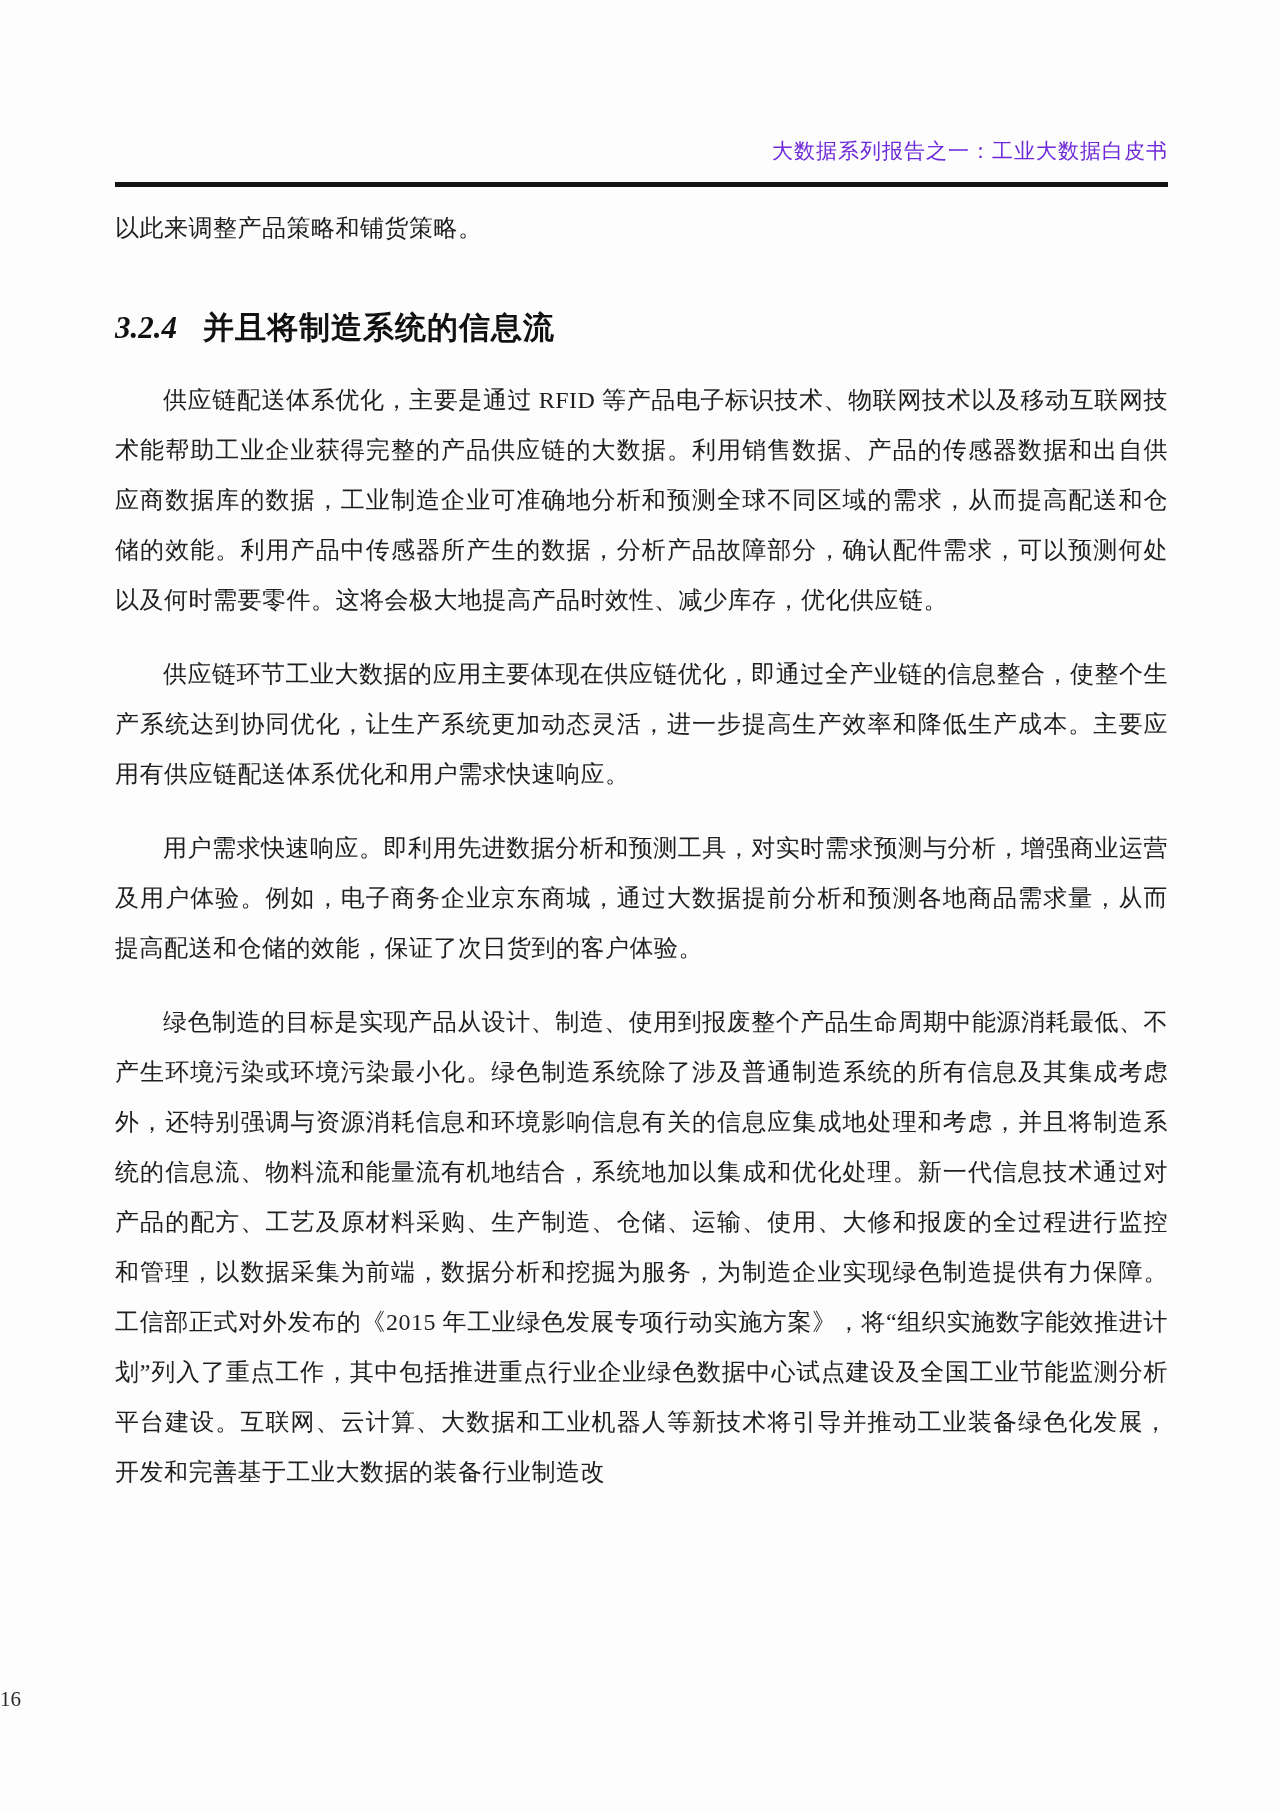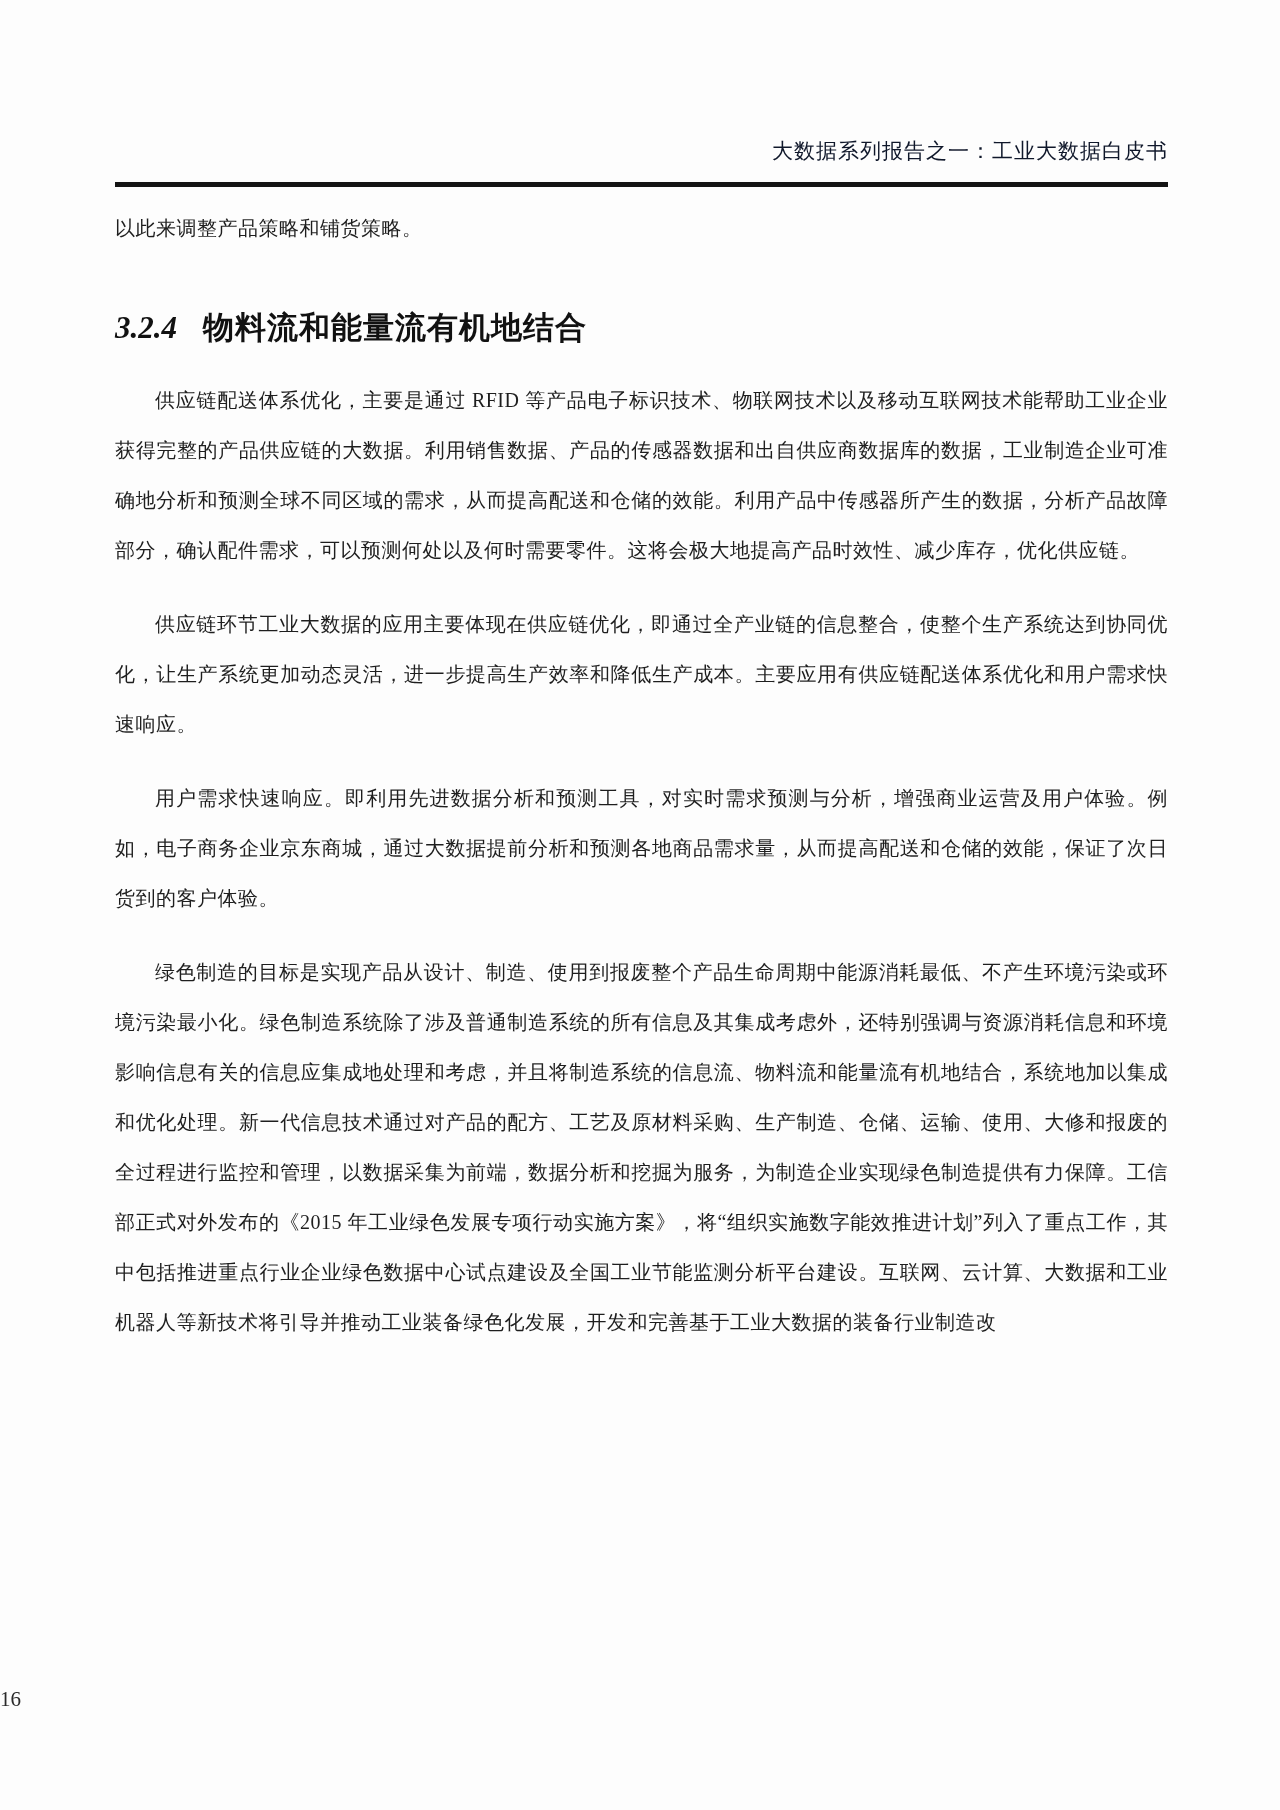--- a/index.html
+++ b/index.html
@@ -22,30 +22,30 @@
     position: absolute;
     left: 115px;
     right: 112px;
     top: 0;
   }
   .running-head {
     padding-top: 136px;
     text-align: right;
     font-size: 21px;
     letter-spacing: 1px;
-    color: #0f172a;
+    color: #6d28d9;
     line-height: 30px;
   }
   .header-rule {
     margin-top: 16px;
     height: 0;
     border-bottom: 5px solid #141414;
   }
   .para {
-    font-size: 20px;
+    font-size: 24px;
     line-height: 50px;
     text-align: justify;
     text-indent: 2em;
     margin: 24px 0;
     letter-spacing: 0.5px;
     word-break: break-all;
   }
   .para.no-indent {
     text-indent: 0;
     margin-top: 16px;
@@ -82,21 +82,21 @@
 
 <div class="page">
   <div class="content">
 
     <div class="running-head">大数据系列报告之一：工业大数据白皮书</div>
     <div class="header-rule"></div>
 
     <p class="para no-indent">以此来调整产品策略和铺货策略。</p>
 
     <h2 class="section-heading">
-      <span class="heading-number">3.2.4</span><span class="heading-title">物料流和能量流有机地结合</span>
+      <span class="heading-number">3.2.4</span><span class="heading-title">并且将制造系统的信息流</span>
     </h2>
 
     <p class="para">供应链配送体系优化，主要是通过 RFID 等产品电子标识技术、物联网技术以及移动互联网技术能帮助工业企业获得完整的产品供应链的大数据。利用销售数据、产品的传感器数据和出自供应商数据库的数据，工业制造企业可准确地分析和预测全球不同区域的需求，从而提高配送和仓储的效能。利用产品中传感器所产生的数据，分析产品故障部分，确认配件需求，可以预测何处以及何时需要零件。这将会极大地提高产品时效性、减少库存，优化供应链。</p>
     <p class="para">供应链环节工业大数据的应用主要体现在供应链优化，即通过全产业链的信息整合，使整个生产系统达到协同优化，让生产系统更加动态灵活，进一步提高生产效率和降低生产成本。主要应用有供应链配送体系优化和用户需求快速响应。</p>
     <p class="para">用户需求快速响应。即利用先进数据分析和预测工具，对实时需求预测与分析，增强商业运营及用户体验。例如，电子商务企业京东商城，通过大数据提前分析和预测各地商品需求量，从而提高配送和仓储的效能，保证了次日货到的客户体验。</p>
 
 
     <p class="para">绿色制造的目标是实现产品从设计、制造、使用到报废整个产品生命周期中能源消耗最低、不产生环境污染或环境污染最小化。绿色制造系统除了涉及普通制造系统的所有信息及其集成考虑外，还特别强调与资源消耗信息和环境影响信息有关的信息应集成地处理和考虑，并且将制造系统的信息流、物料流和能量流有机地结合，系统地加以集成和优化处理。新一代信息技术通过对产品的配方、工艺及原材料采购、生产制造、仓储、运输、使用、大修和报废的全过程进行监控和管理，以数据采集为前端，数据分析和挖掘为服务，为制造企业实现绿色制造提供有力保障。工信部正式对外发布的《2015 年工业绿色发展专项行动实施方案》，将“组织实施数字能效推进计划”列入了重点工作，其中包括推进重点行业企业绿色数据中心试点建设及全国工业节能监测分析平台建设。互联网、云计算、大数据和工业机器人等新技术将引导并推动工业装备绿色化发展，开发和完善基于工业大数据的装备行业制造改</p>
 
   </div>

